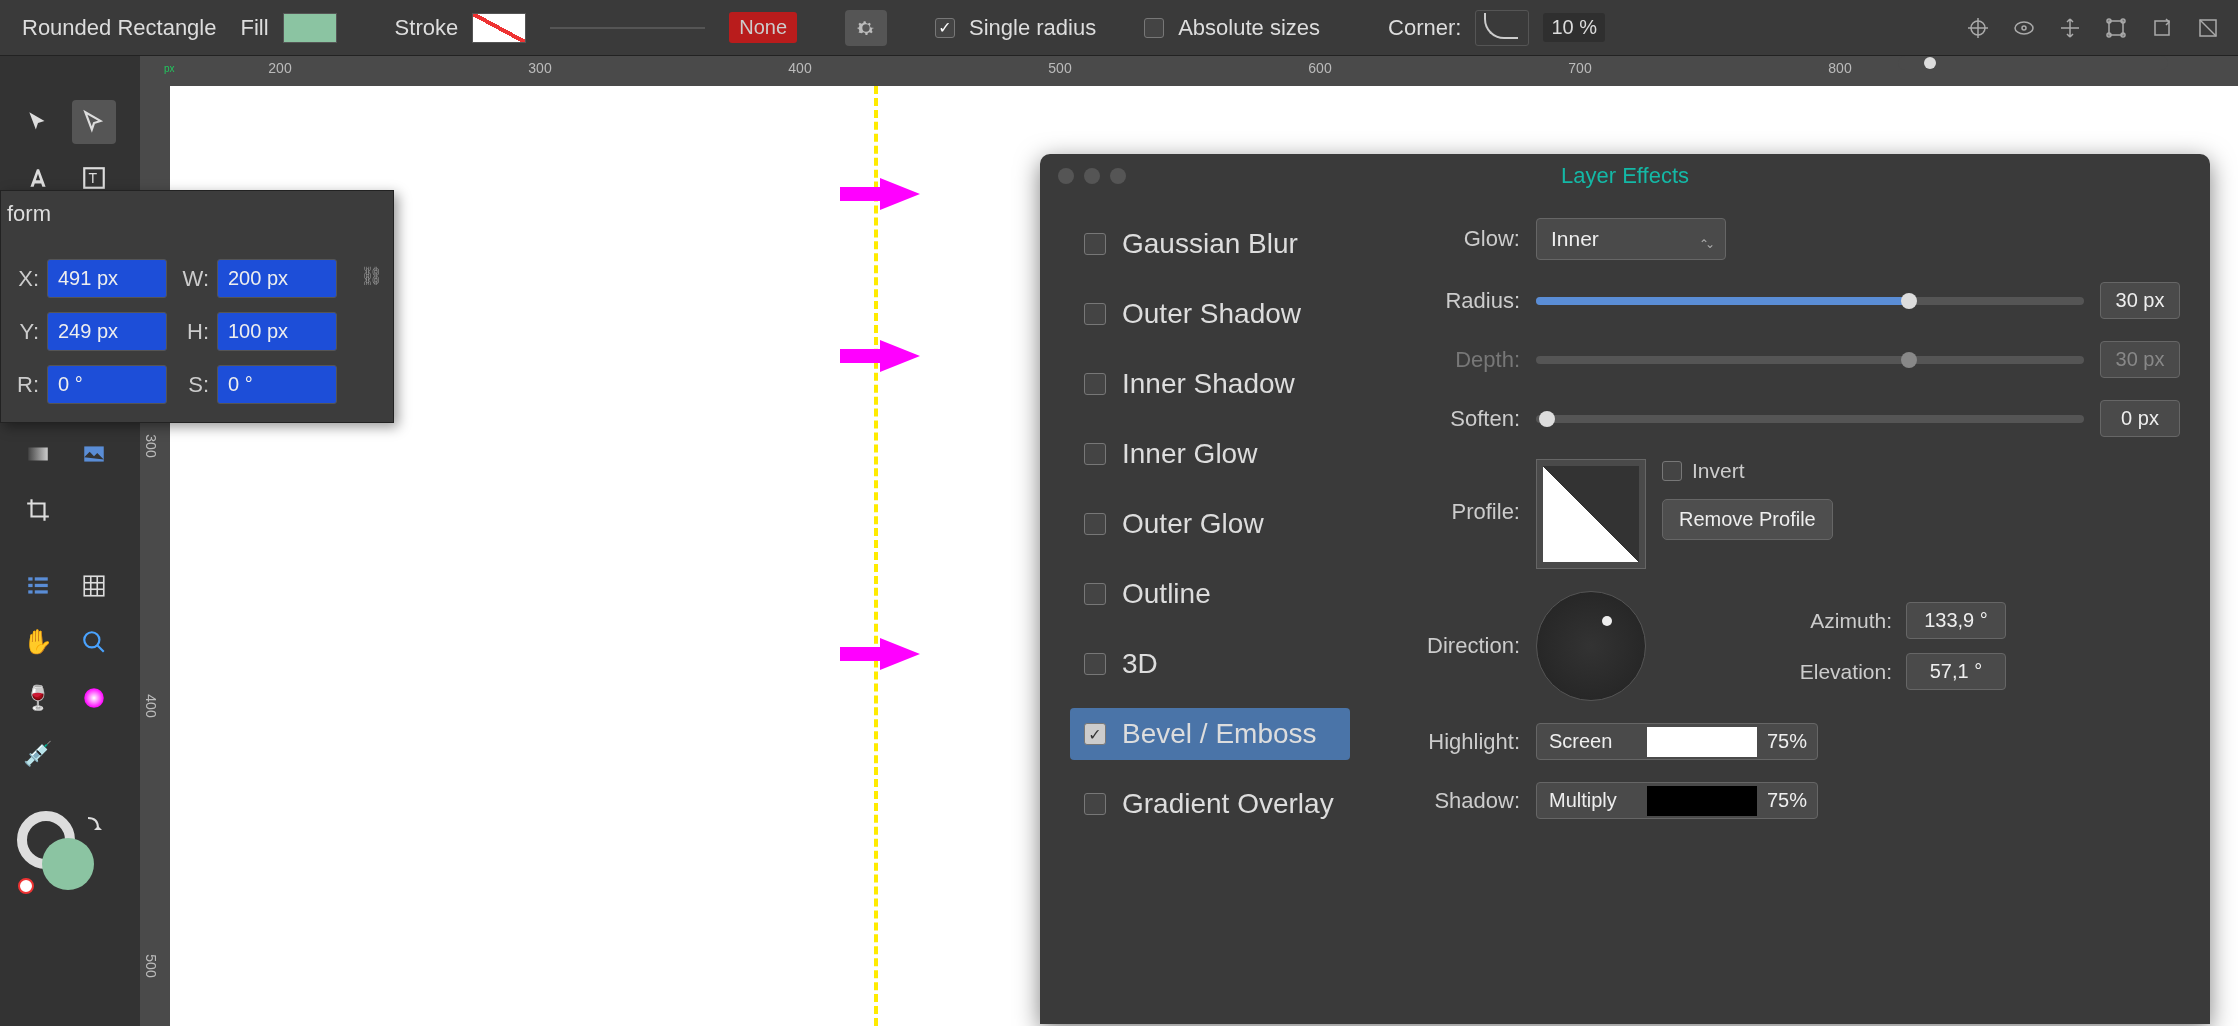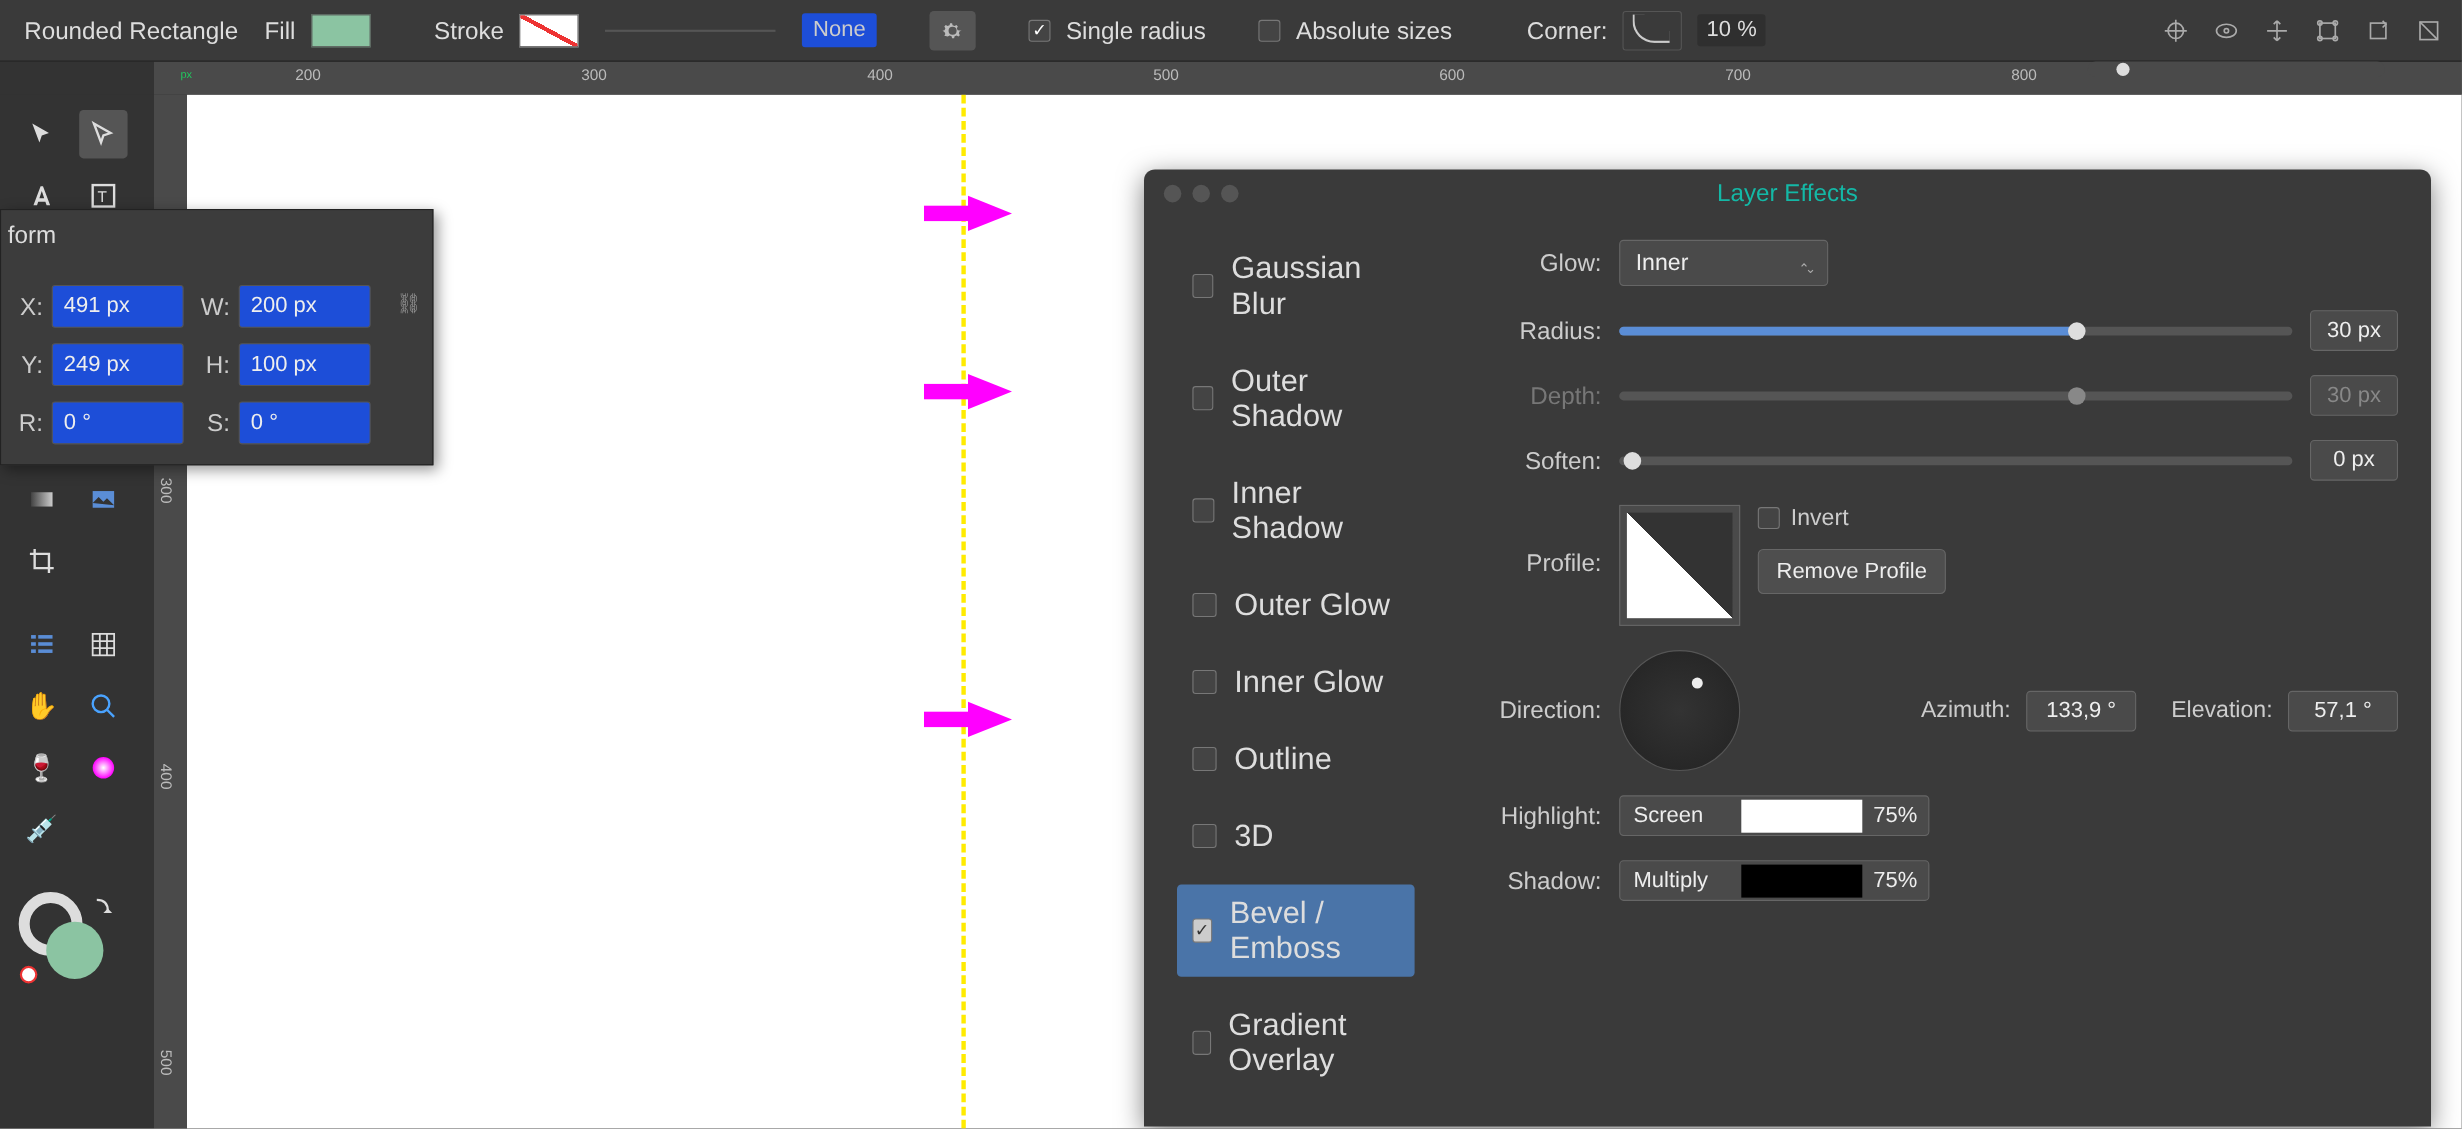--- a/index.html
+++ b/index.html
@@ -4,21 +4,21 @@
 <style>
 *{margin:0;padding:0;box-sizing:border-box;font-family:-apple-system,BlinkMacSystemFont,"Segoe UI",sans-serif;user-select:none}
 body{background:#333;color:#ccc;overflow:hidden;position:relative;width:2238px;height:1026px;font-size:14px}
 .toolbar{height:56px;background:#3a3a3a;display:flex;align-items:center;padding:0 12px;gap:14px;border-bottom:1px solid #222;position:relative;z-index:5}
 .shape-name{font-size:22px;color:#ddd;padding:0 10px}
 .lbl{font-size:22px;color:#ddd}
 .fill-swatch{width:54px;height:30px;background:#8bc4a2;border:1px solid #555;cursor:pointer}
 .stroke-swatch{width:54px;height:30px;background:#fff;border:1px solid #555;position:relative;cursor:pointer}
 .stroke-swatch::after{content:"";position:absolute;left:0;top:0;right:0;bottom:0;background:linear-gradient(to top right,transparent 46%,#e33 46%,#e33 54%,transparent 54%)}
 .stroke-line{width:155px;height:2px;background:#555;margin:0 10px}
-.stroke-none{font-size:20px;color:#ccc;padding:4px 10px;background:#1d4ed8;border-radius:3px}
+.stroke-none{font-size:20px;color:#ccc;padding:4px 10px;background:#b91c1c;border-radius:3px}
 .gear-btn{width:42px;height:36px;background:#555;border-radius:4px;display:flex;align-items:center;justify-content:center;cursor:pointer}
 .gear-btn svg{width:22px;height:22px;fill:#bbb}
 .chk{width:20px;height:20px;border:1px solid #777;border-radius:3px;display:flex;align-items:center;justify-content:center;cursor:pointer;font-size:16px;color:#fff;background:#444}
 .chk.on::after{content:"✓"}
 .top-slider{position:absolute;right:70px;top:56px;width:270px;height:14px;background:#4a4a4a;border-radius:7px;z-index:8}
 .top-slider .knob{position:absolute;left:26px;top:1px;width:12px;height:12px;border-radius:50%;background:#ddd}
 .corner-prev{width:54px;height:36px;border:1px solid #555;border-radius:3px;background:#3a3a3a;position:relative}
 .corner-prev::after{content:"";position:absolute;left:8px;bottom:6px;width:32px;height:24px;border-left:2px solid #ccc;border-bottom:2px solid #ccc;border-radius:0 0 0 20px}
 .corner-val{font-size:20px;color:#ddd;padding:3px 8px;background:#2f2f2f;border-radius:3px}
 .top-icons{display:flex;gap:10px;margin-left:auto}
@@ -353,25 +353,25 @@
       <div class="fx-item">
           <div class="fx-chk"></div>
           <span class="fx-name">Outer Shadow</span>
         </div>
       <div class="fx-item">
           <div class="fx-chk"></div>
           <span class="fx-name">Inner Shadow</span>
         </div>
       <div class="fx-item">
           <div class="fx-chk"></div>
+          <span class="fx-name">Inner Glow</span>
+        </div>
+      <div class="fx-item">
+          <div class="fx-chk"></div>
           <span class="fx-name">Outer Glow</span>
-        </div>
-      <div class="fx-item">
-          <div class="fx-chk"></div>
-          <span class="fx-name">Inner Glow</span>
         </div>
       <div class="fx-item">
           <div class="fx-chk"></div>
           <span class="fx-name">Outline</span>
         </div>
       <div class="fx-item">
           <div class="fx-chk"></div>
           <span class="fx-name">3D</span>
         </div>
       <div class="fx-item active">
@@ -422,21 +422,21 @@
             <span style="font-size:21px">Invert</span>
           </label>
           <div class="btn">Remove Profile</div>
         </div>
       </div>
       <div class="fc-row" style="align-items:center">
         <span class="fc-lbl">Direction:</span>
         <div class="dir-wheel">
             <div class="pt" style="left:60%;top:22%"></div>
           </div>
-        <div style="display:flex;flex-direction:row;gap:14px;margin-left:120px">
+        <div style="display:flex;flex-direction:column;gap:14px;margin-left:120px">
           <div class="blend-row">
             <span style="font-size:21px;width:110px;text-align:right">Azimuth:</span>
             <div class="fc-val" style="width:100px">133,9 °</div>
           </div>
           <div class="blend-row">
             <span style="font-size:21px;width:110px;text-align:right">Elevation:</span>
             <div class="fc-val" style="width:100px">57,1 °</div>
           </div>
         </div>
       </div>

